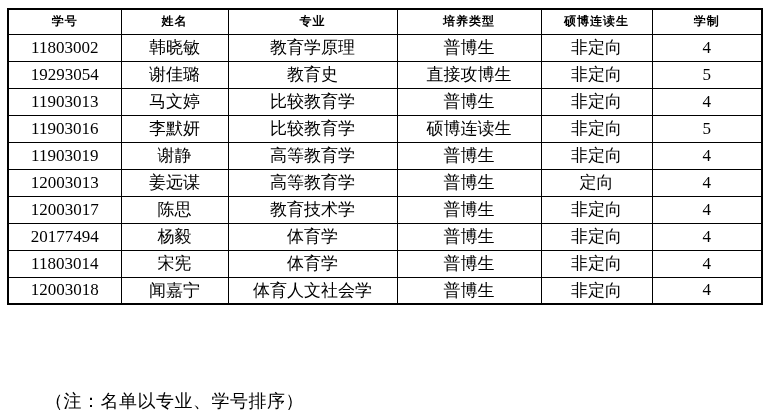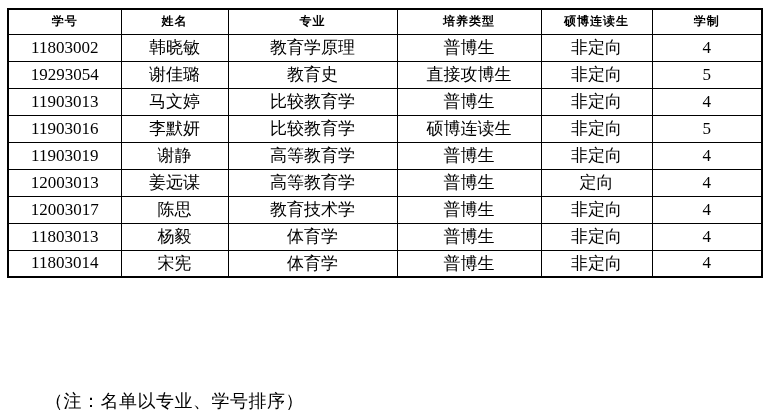--- a/index.html
+++ b/index.html
@@ -134,33 +134,41 @@
         </tr>
         <tr>
           <td>12003017</td>
           <td>陈思</td>
           <td>教育技术学</td>
           <td>普博生</td>
           <td>非定向</td>
           <td>4</td>
         </tr>
         <tr>
-          <td>11803013</td>
+          <td>20177494</td>
           <td>杨毅</td>
           <td>体育学</td>
           <td>普博生</td>
           <td>非定向</td>
           <td>4</td>
         </tr>
         <tr>
           <td>11803014</td>
           <td>宋宪</td>
           <td>体育学</td>
           <td>普博生</td>
           <td>非定向</td>
           <td>4</td>
         </tr>
+        <tr>
+          <td>12003018</td>
+          <td>闻嘉宁</td>
+          <td>体育人文社会学</td>
+          <td>普博生</td>
+          <td>非定向</td>
+          <td>4</td>
+        </tr>
       </tbody>
   </table>
 
   <div class="footer-note">（注：名单以专业、学号排序）</div>
 
 </div>
 
 </body></html>

